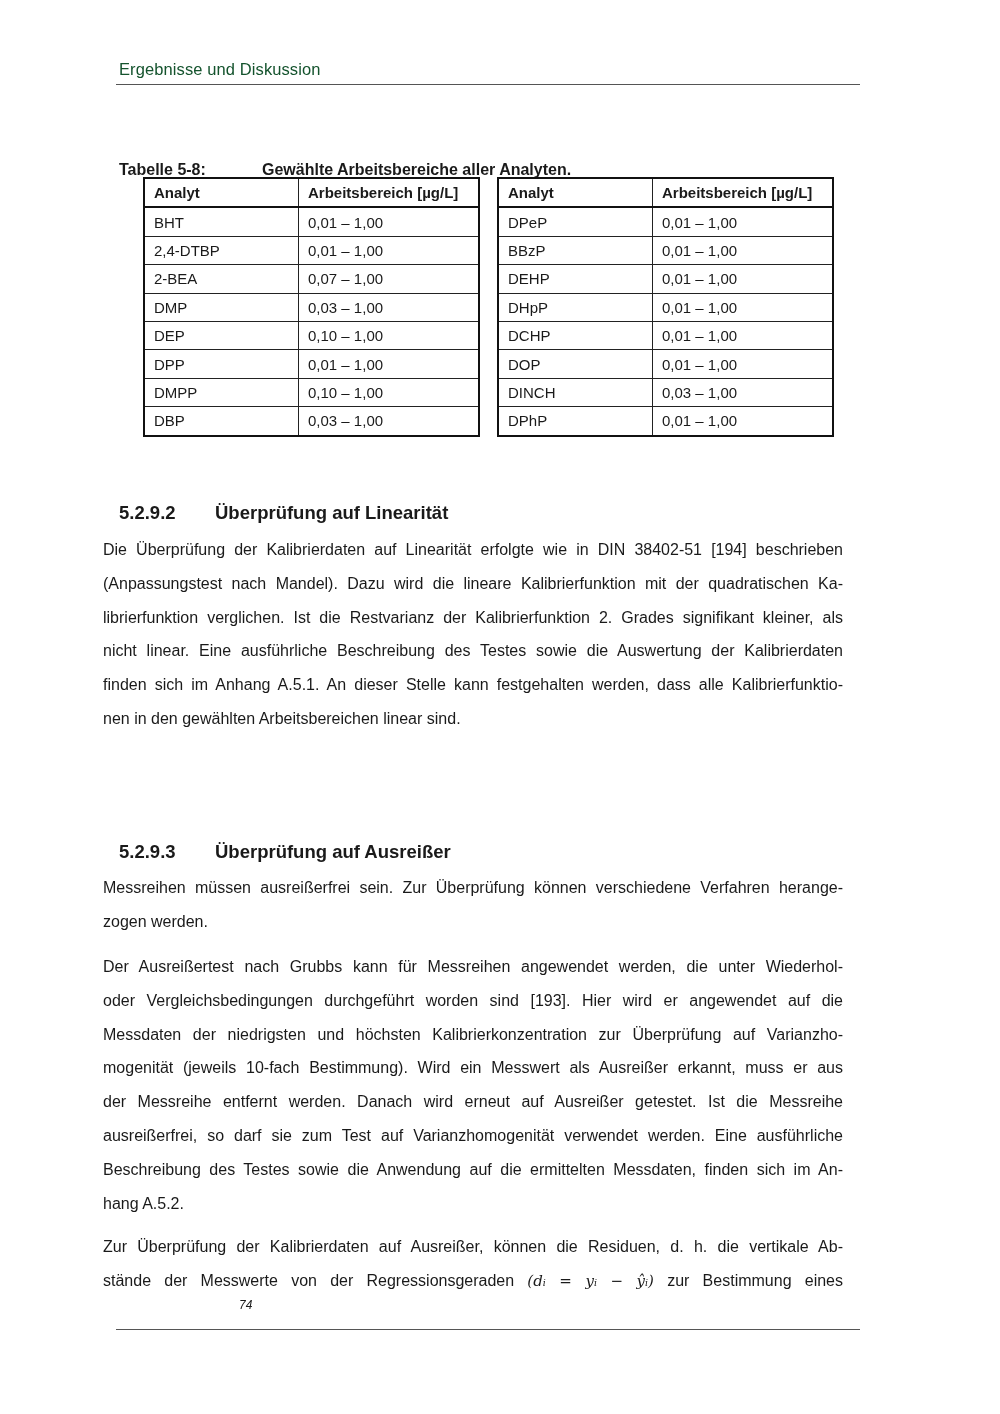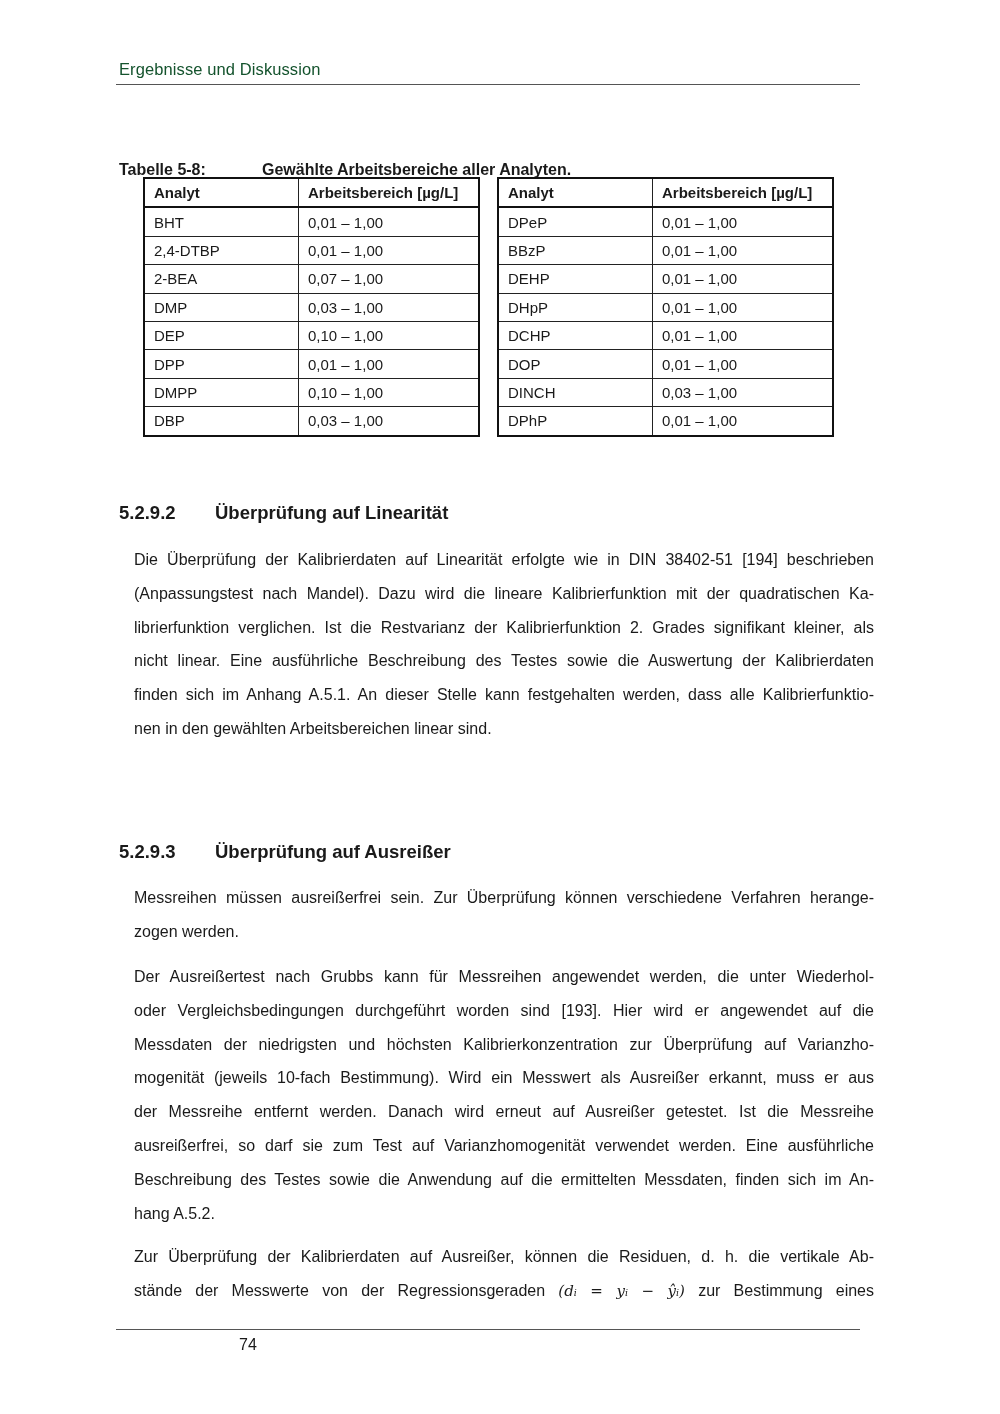--- a/index.html
+++ b/index.html
@@ -11,25 +11,25 @@
   .caption { left:119px; top:145px; font-size:16px; font-weight:bold;margin-top:16px; }
   .caption .lbl { display:inline-block; width:143px; }
   table.dt { position:absolute; border-collapse:collapse; font-size:15px; }
   table.dt td, table.dt th { border:1.3px solid #222; height:27.4px; padding:0 0 0 9px; text-align:left; vertical-align:middle; }
   table.dt { border:2px solid #111; }
   table.dt th { font-weight:bold; border-bottom:2px solid #111; }
   table.dt .c1 { width:144px; }
   table.dt .c2 { width:170px; }
   .h2 { left:119px; font-size:18.5px; font-weight:bold; }
   .h2 .num { display:inline-block; width:96px; }
-  .para { left:134px; width:740px; font-size:16px; line-height:33.8px; text-align:justify;margin-top:10px; }
+  .para { left:103px; width:740px; font-size:16px; line-height:33.8px; text-align:justify; }
   .line { display:block; text-align:justify; text-align-last:justify; height:33.8px; white-space:nowrap; }
   .line.last { text-align-last:left; }
   .math { font-family:"DejaVu Serif", serif; font-style:italic; font-size:15px; }
-  .pageno { left:239px; top:1336px; font-size:16px; }
+  .pageno { left:239px; top:1298px; font-size:12px;font-style:italic; }
 </style>
 </head>
 <body>
 
 <div class="abs running-head">Ergebnisse und Diskussion</div>
 <div class="abs rule" style="top:84px;"></div>
 
 <div class="abs caption">
   <span class="lbl">Tabelle 5-8:</span><span>Gewählte Arbeitsbereiche aller Analyten.</span>
 </div>

